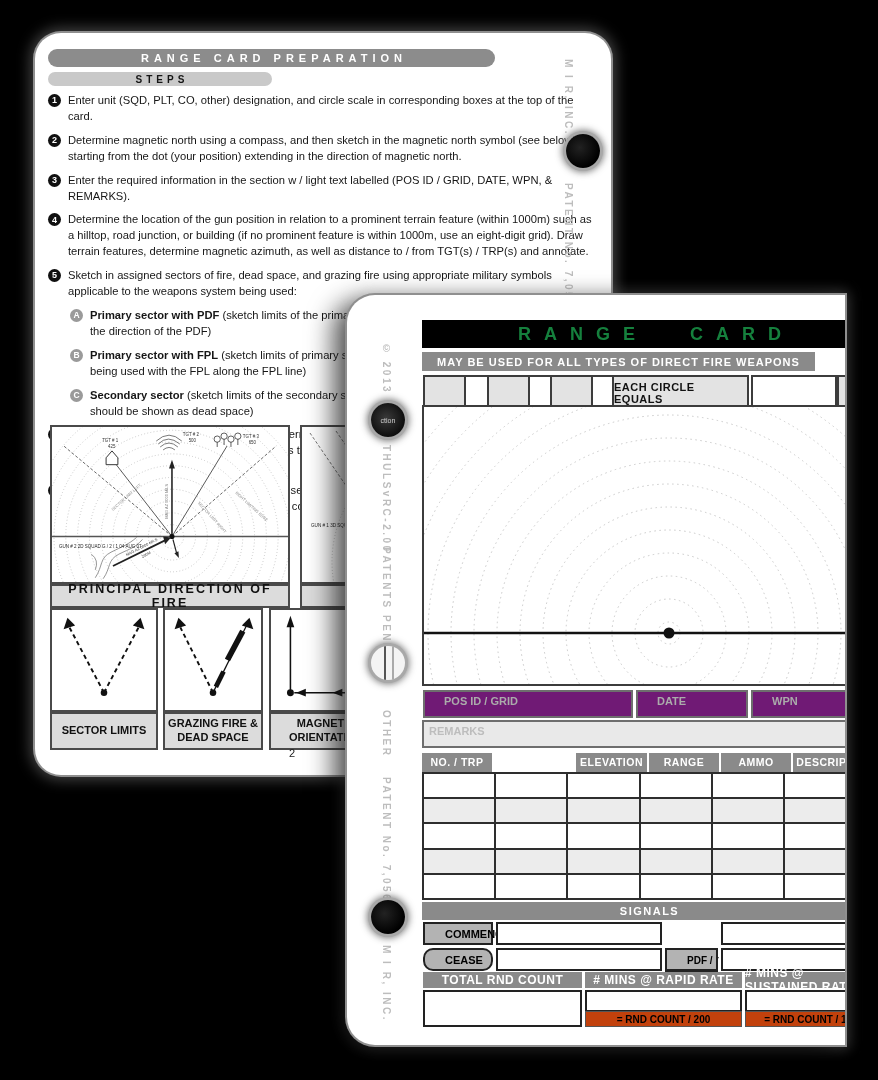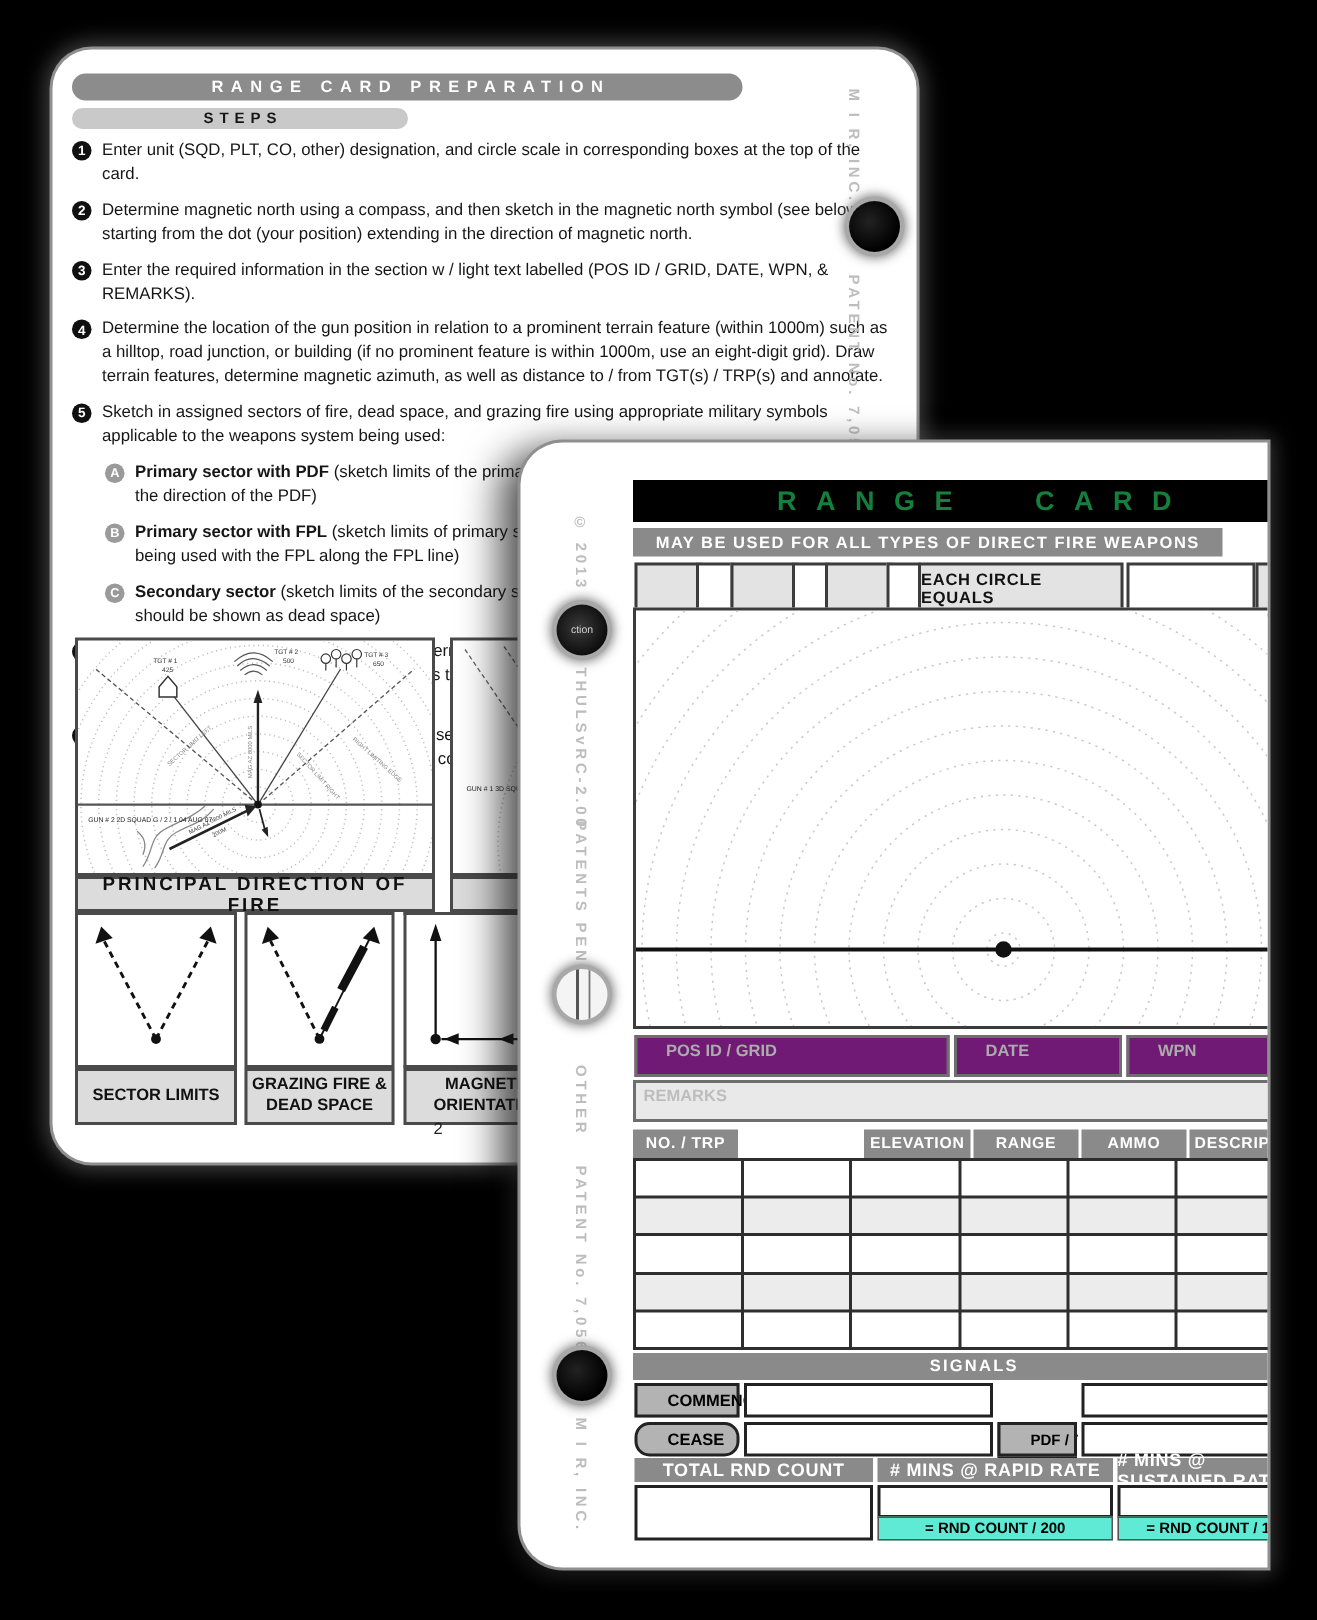--- a/index.html
+++ b/index.html
@@ -67,21 +67,21 @@
   .tbody div{height:23.2px;background:#fff;}
   .tbody div.alt{background:#ececec;}
   .sigbar{position:absolute;left:75px;top:607px;width:455px;height:18px;background:#8a8a8a;color:#fff;
     display:flex;align-items:center;justify-content:center;font-size:11px;font-weight:bold;letter-spacing:1.5px;}
   .siglabel{position:absolute;height:23px;border:2px solid #222;background:#b3b3b3;color:#000;
     font-size:11px;font-weight:bold;line-height:21px;padding-left:20px;box-sizing:border-box;}
   .siginput{position:absolute;height:23px;border:2px solid #222;background:#fff;box-sizing:border-box;}
   .rndbar{position:absolute;top:677px;height:16px;background:#8a8a8a;color:#fff;font-size:12px;font-weight:bold;
     display:flex;align-items:center;justify-content:center;letter-spacing:.5px;}
   .rndcell{position:absolute;border:2px solid #222;background:#fff;box-sizing:border-box;}
-  .rndformula{position:absolute;top:716px;height:16px;background:#5eead4;color:#000;font-size:10px;font-weight:bold;
+  .rndformula{position:absolute;top:716px;height:16px;background:#c2410c;color:#000;font-size:10px;font-weight:bold;
     display:flex;align-items:center;justify-content:center;border:1px solid #555;box-sizing:border-box;}
   svg{display:block;}
 </style>
 </head>
 <body>
 
 <div class="card" id="back-card">
 
   <div class="pill bc-title">RANGE CARD PREPARATION</div>
   <div class="pill bc-steps">STEPS</div>

